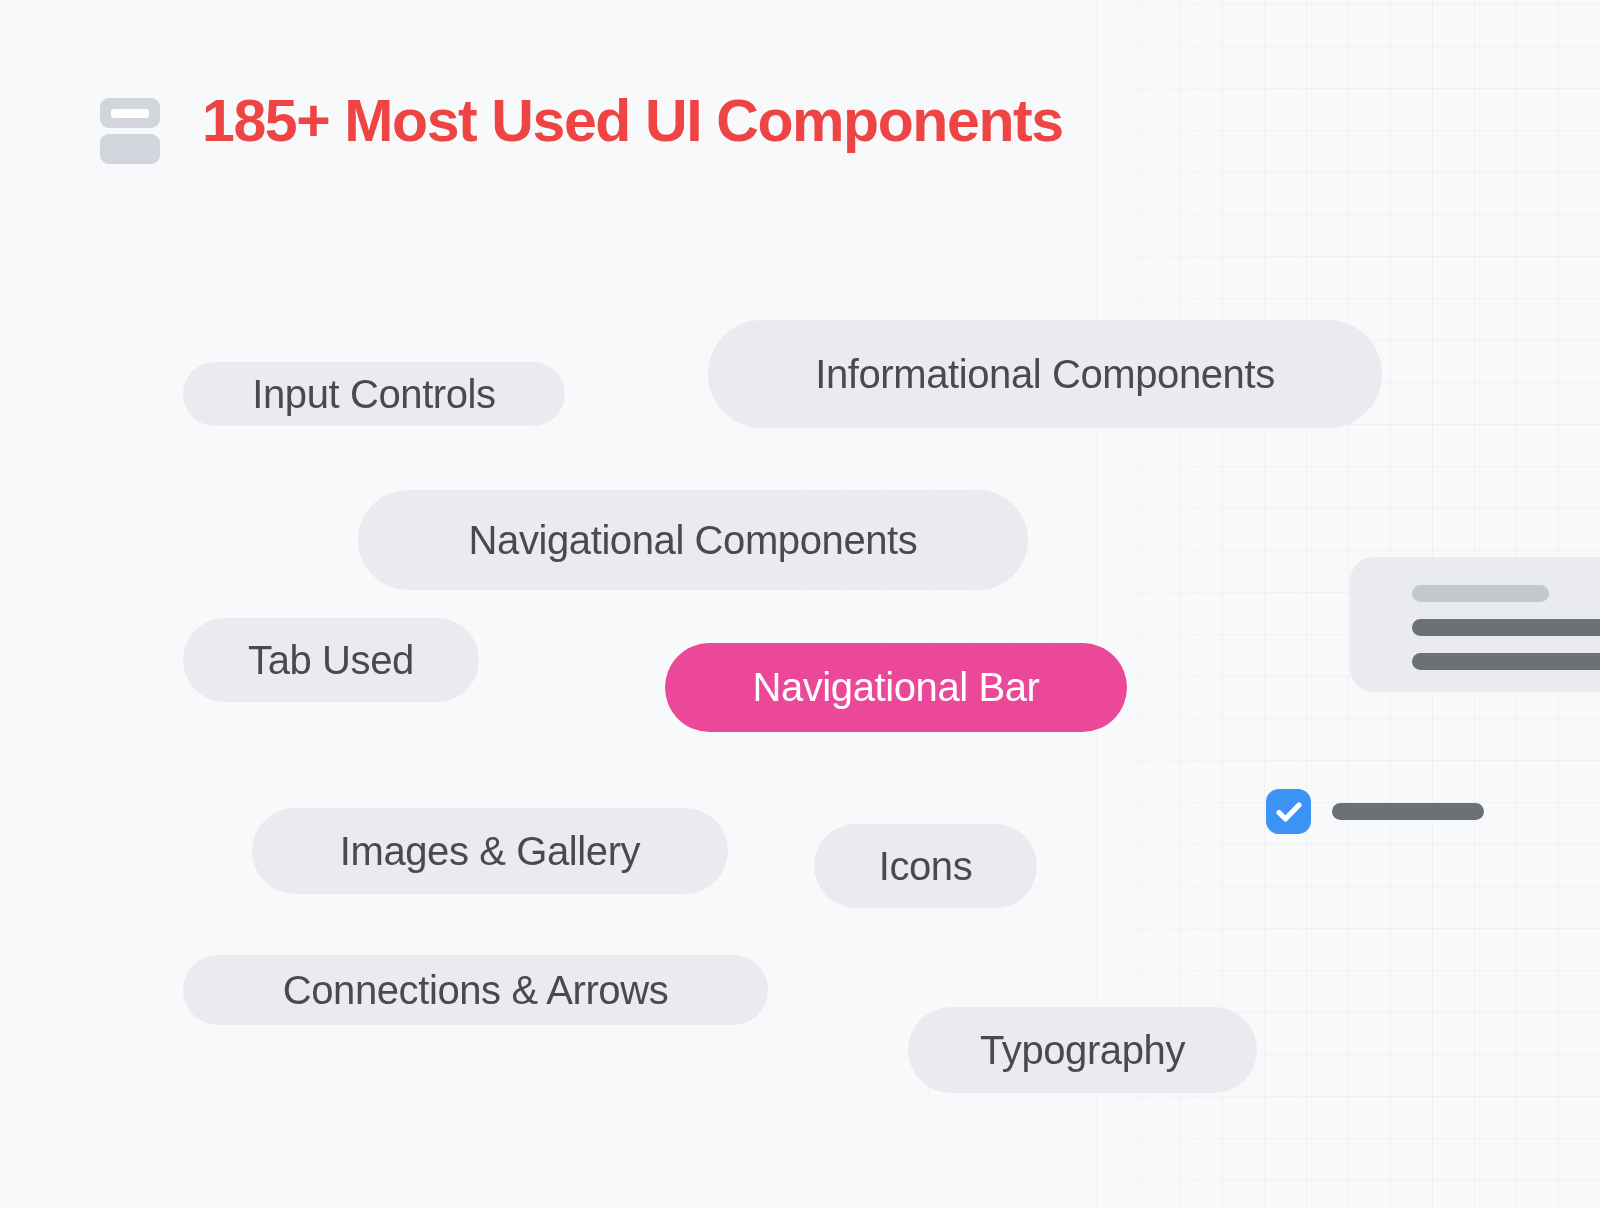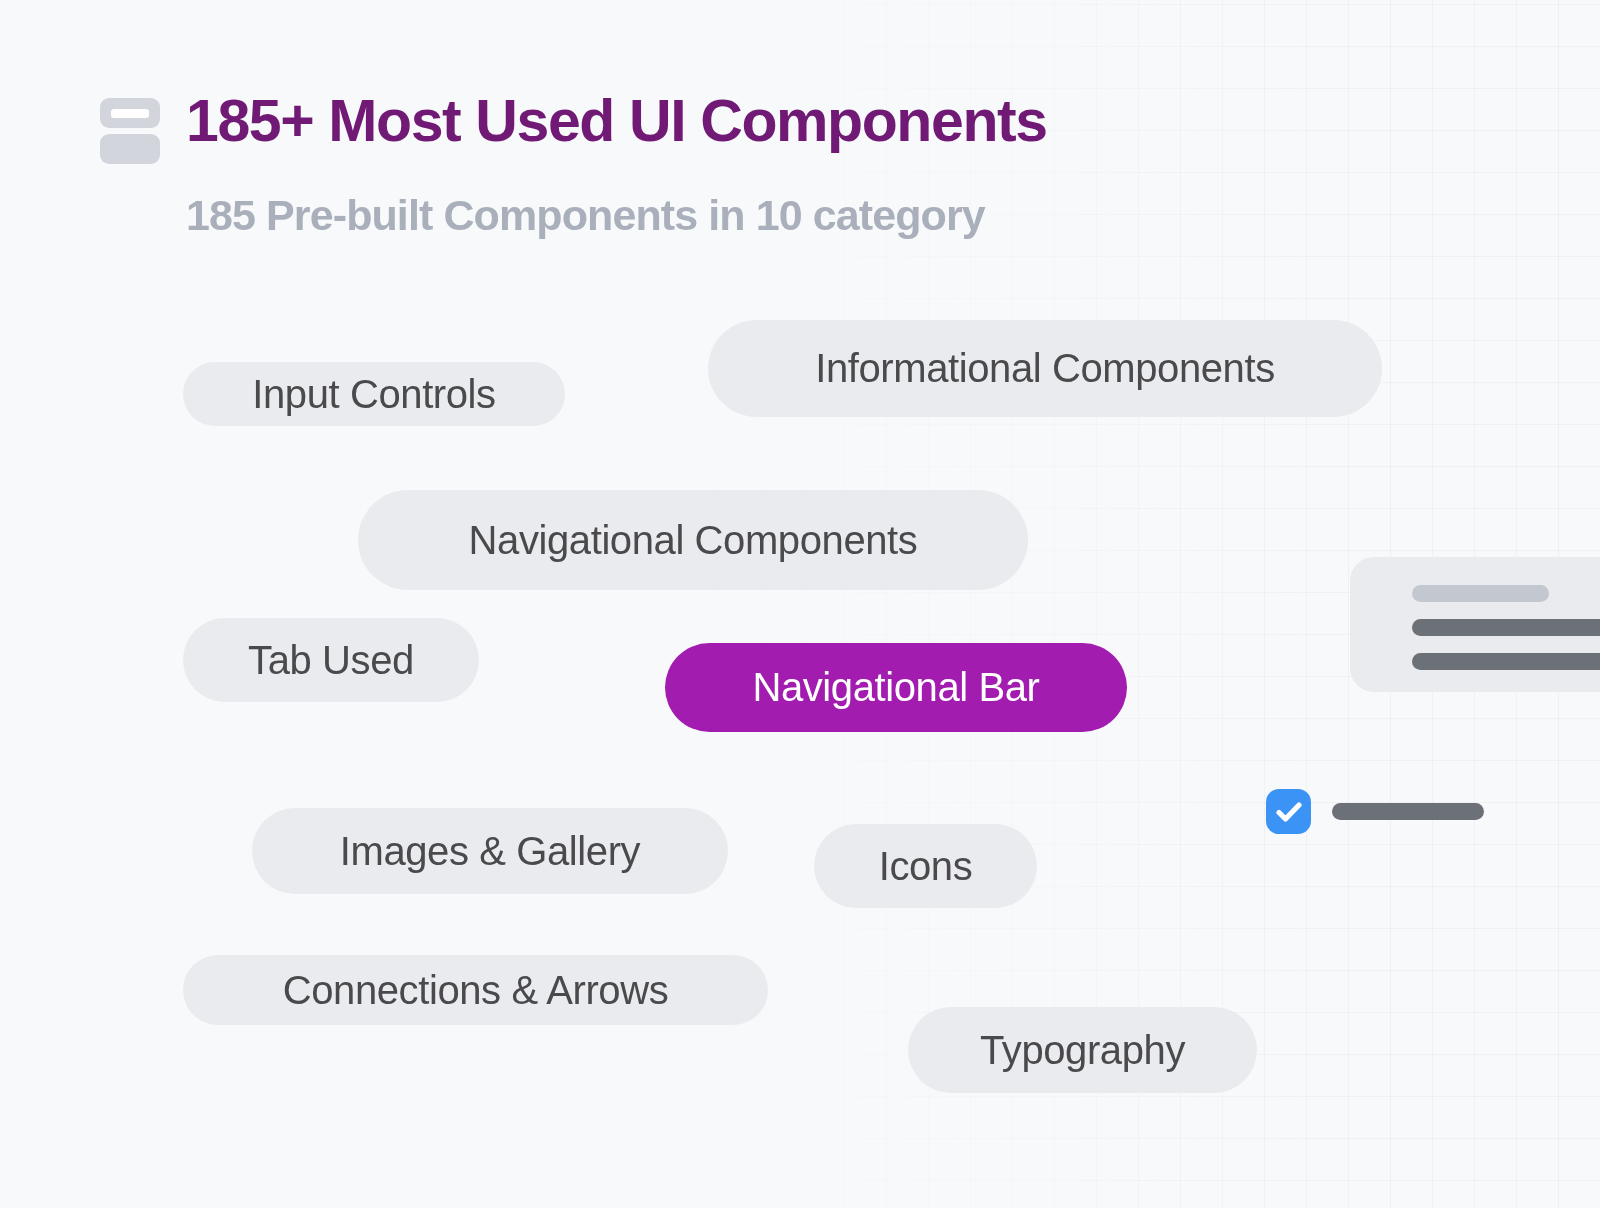--- a/index.html
+++ b/index.html
@@ -76,23 +76,24 @@
     width: 60px;
     height: 30px;
     border-radius: 9px;
     background: #d2d5dc;
   }
 
   #page-title {
     font-size: 59px;
     line-height: 1.0;
     font-weight: bold;
-    color: #701a75;
+    color: #ef4444;
     letter-spacing: -1.4px;
     white-space: nowrap;
+    margin-left: 16px;
   }
 
   #page-subtitle {
     font-size: 43px;
     line-height: 1.0;
     font-weight: bold;
     color: #a9afbb;
     letter-spacing: -0.9px;
     white-space: nowrap;
     margin-top: 30px;
@@ -108,21 +109,21 @@
     background: #eaebef;
     color: #4a4a4d;
     border-radius: 999px;
     white-space: nowrap;
     font-weight: normal;
     letter-spacing: -0.4px;
     z-index: 3;
     cursor: pointer;
   }
   .pill.accent {
-    background: #a21caf;
+    background: #ec4899;
     color: #ffffff;
   }
 
   
   #mock-card {
     position: absolute;
     left: 1350px;
     top: 557px;
     width: 300px;
     height: 135px;
@@ -173,28 +174,27 @@
 <div id="bg-grid"></div>
 
 <div id="header">
   <div id="header-row">
     <div id="logo-icon">
       <div class="bar-outline"></div>
       <div class="bar-solid"></div>
     </div>
     <h1 id="page-title">185+ Most Used UI Components</h1>
   </div>
-  <div id="page-subtitle">185 Pre-built Components in 10 category</div>
 </div>
 
 <div id="pill-container">
     <div class="pill" style="left: 183px; top: 362px; width: 382px; height: 64px;">
       <span style="font-size: 40px;">Input Controls</span>
     </div>
-    <div class="pill" style="left: 708px; top: 320px; width: 674px; height: 97px; justify-content: center;">
+    <div class="pill" style="left: 708px; top: 320px; width: 674px; height: 108px; justify-content: center;">
       <span style="font-size: 40px;">Informational Components</span>
     </div>
     <div class="pill" style="left: 358px; top: 490px; width: 670px; height: 100px;">
       <span style="font-size: 40px;">Navigational Components</span>
     </div>
     <div class="pill" style="left: 183px; top: 618px; width: 296px; height: 84px;">
       <span style="font-size: 40px;">Tab Used</span>
     </div>
     <div class="pill accent" style="left: 665px; top: 643px; width: 462px; height: 89px;">
       <span style="font-size: 40px;">Navigational Bar</span>

